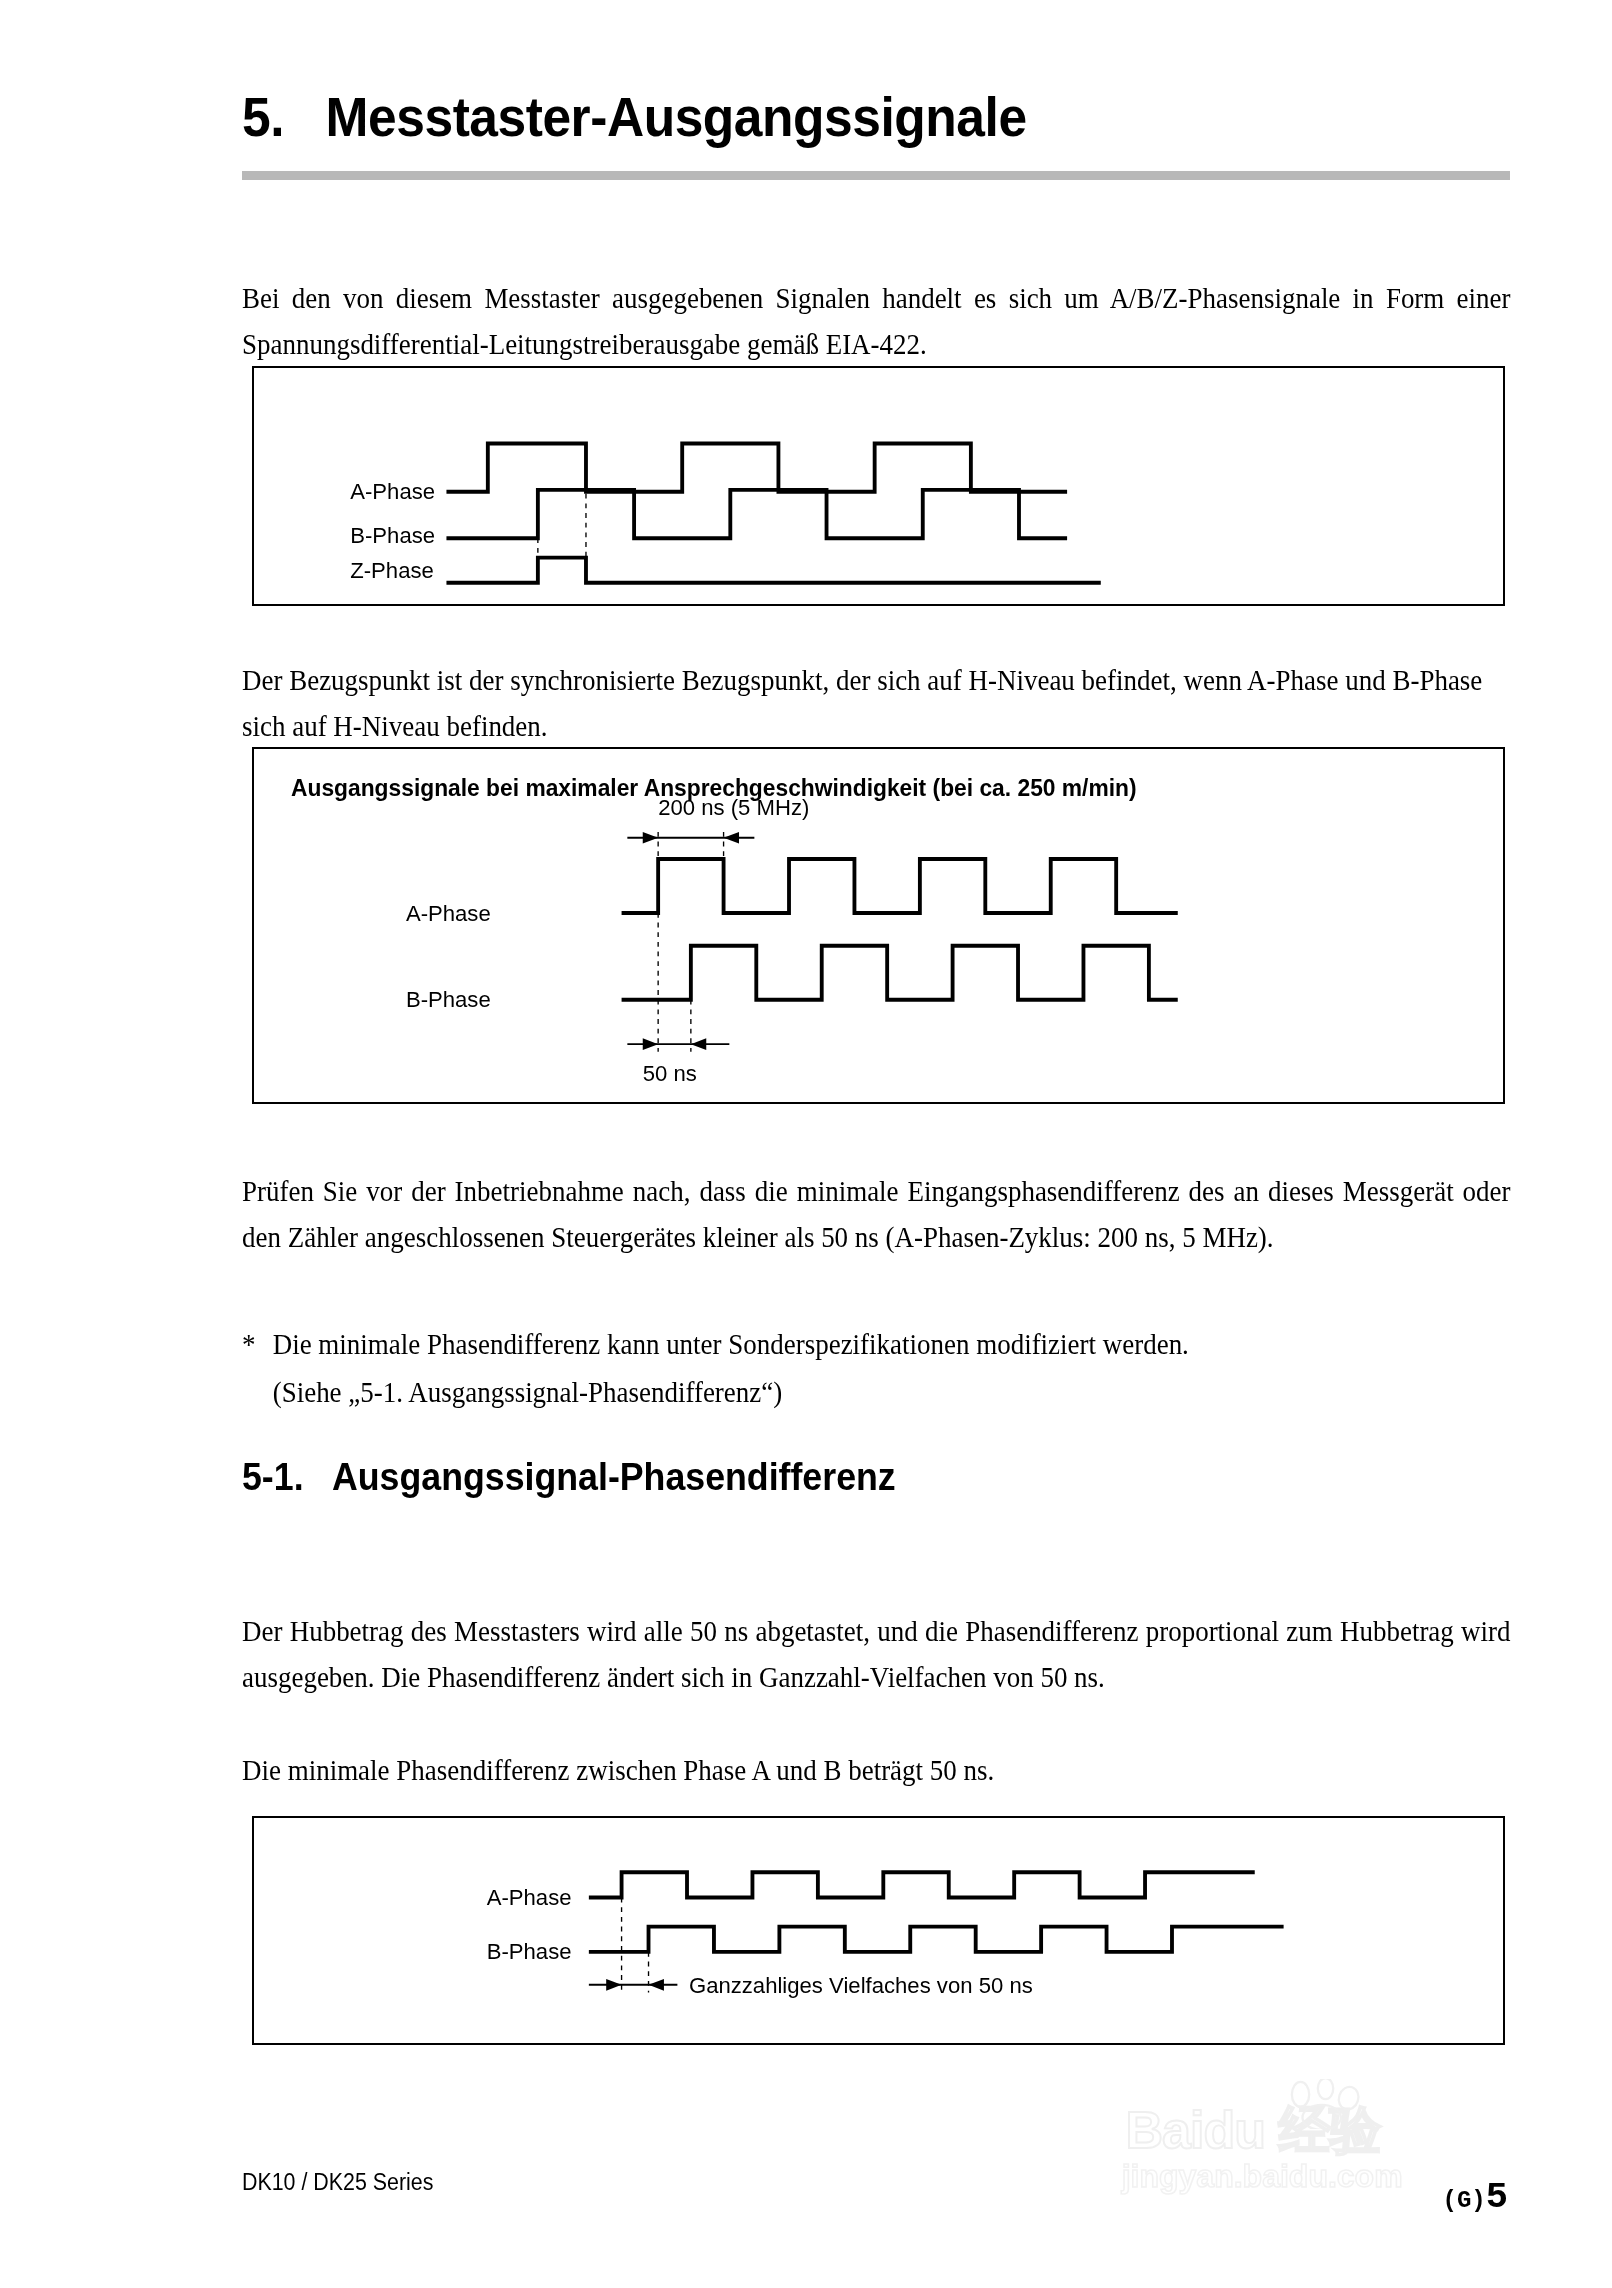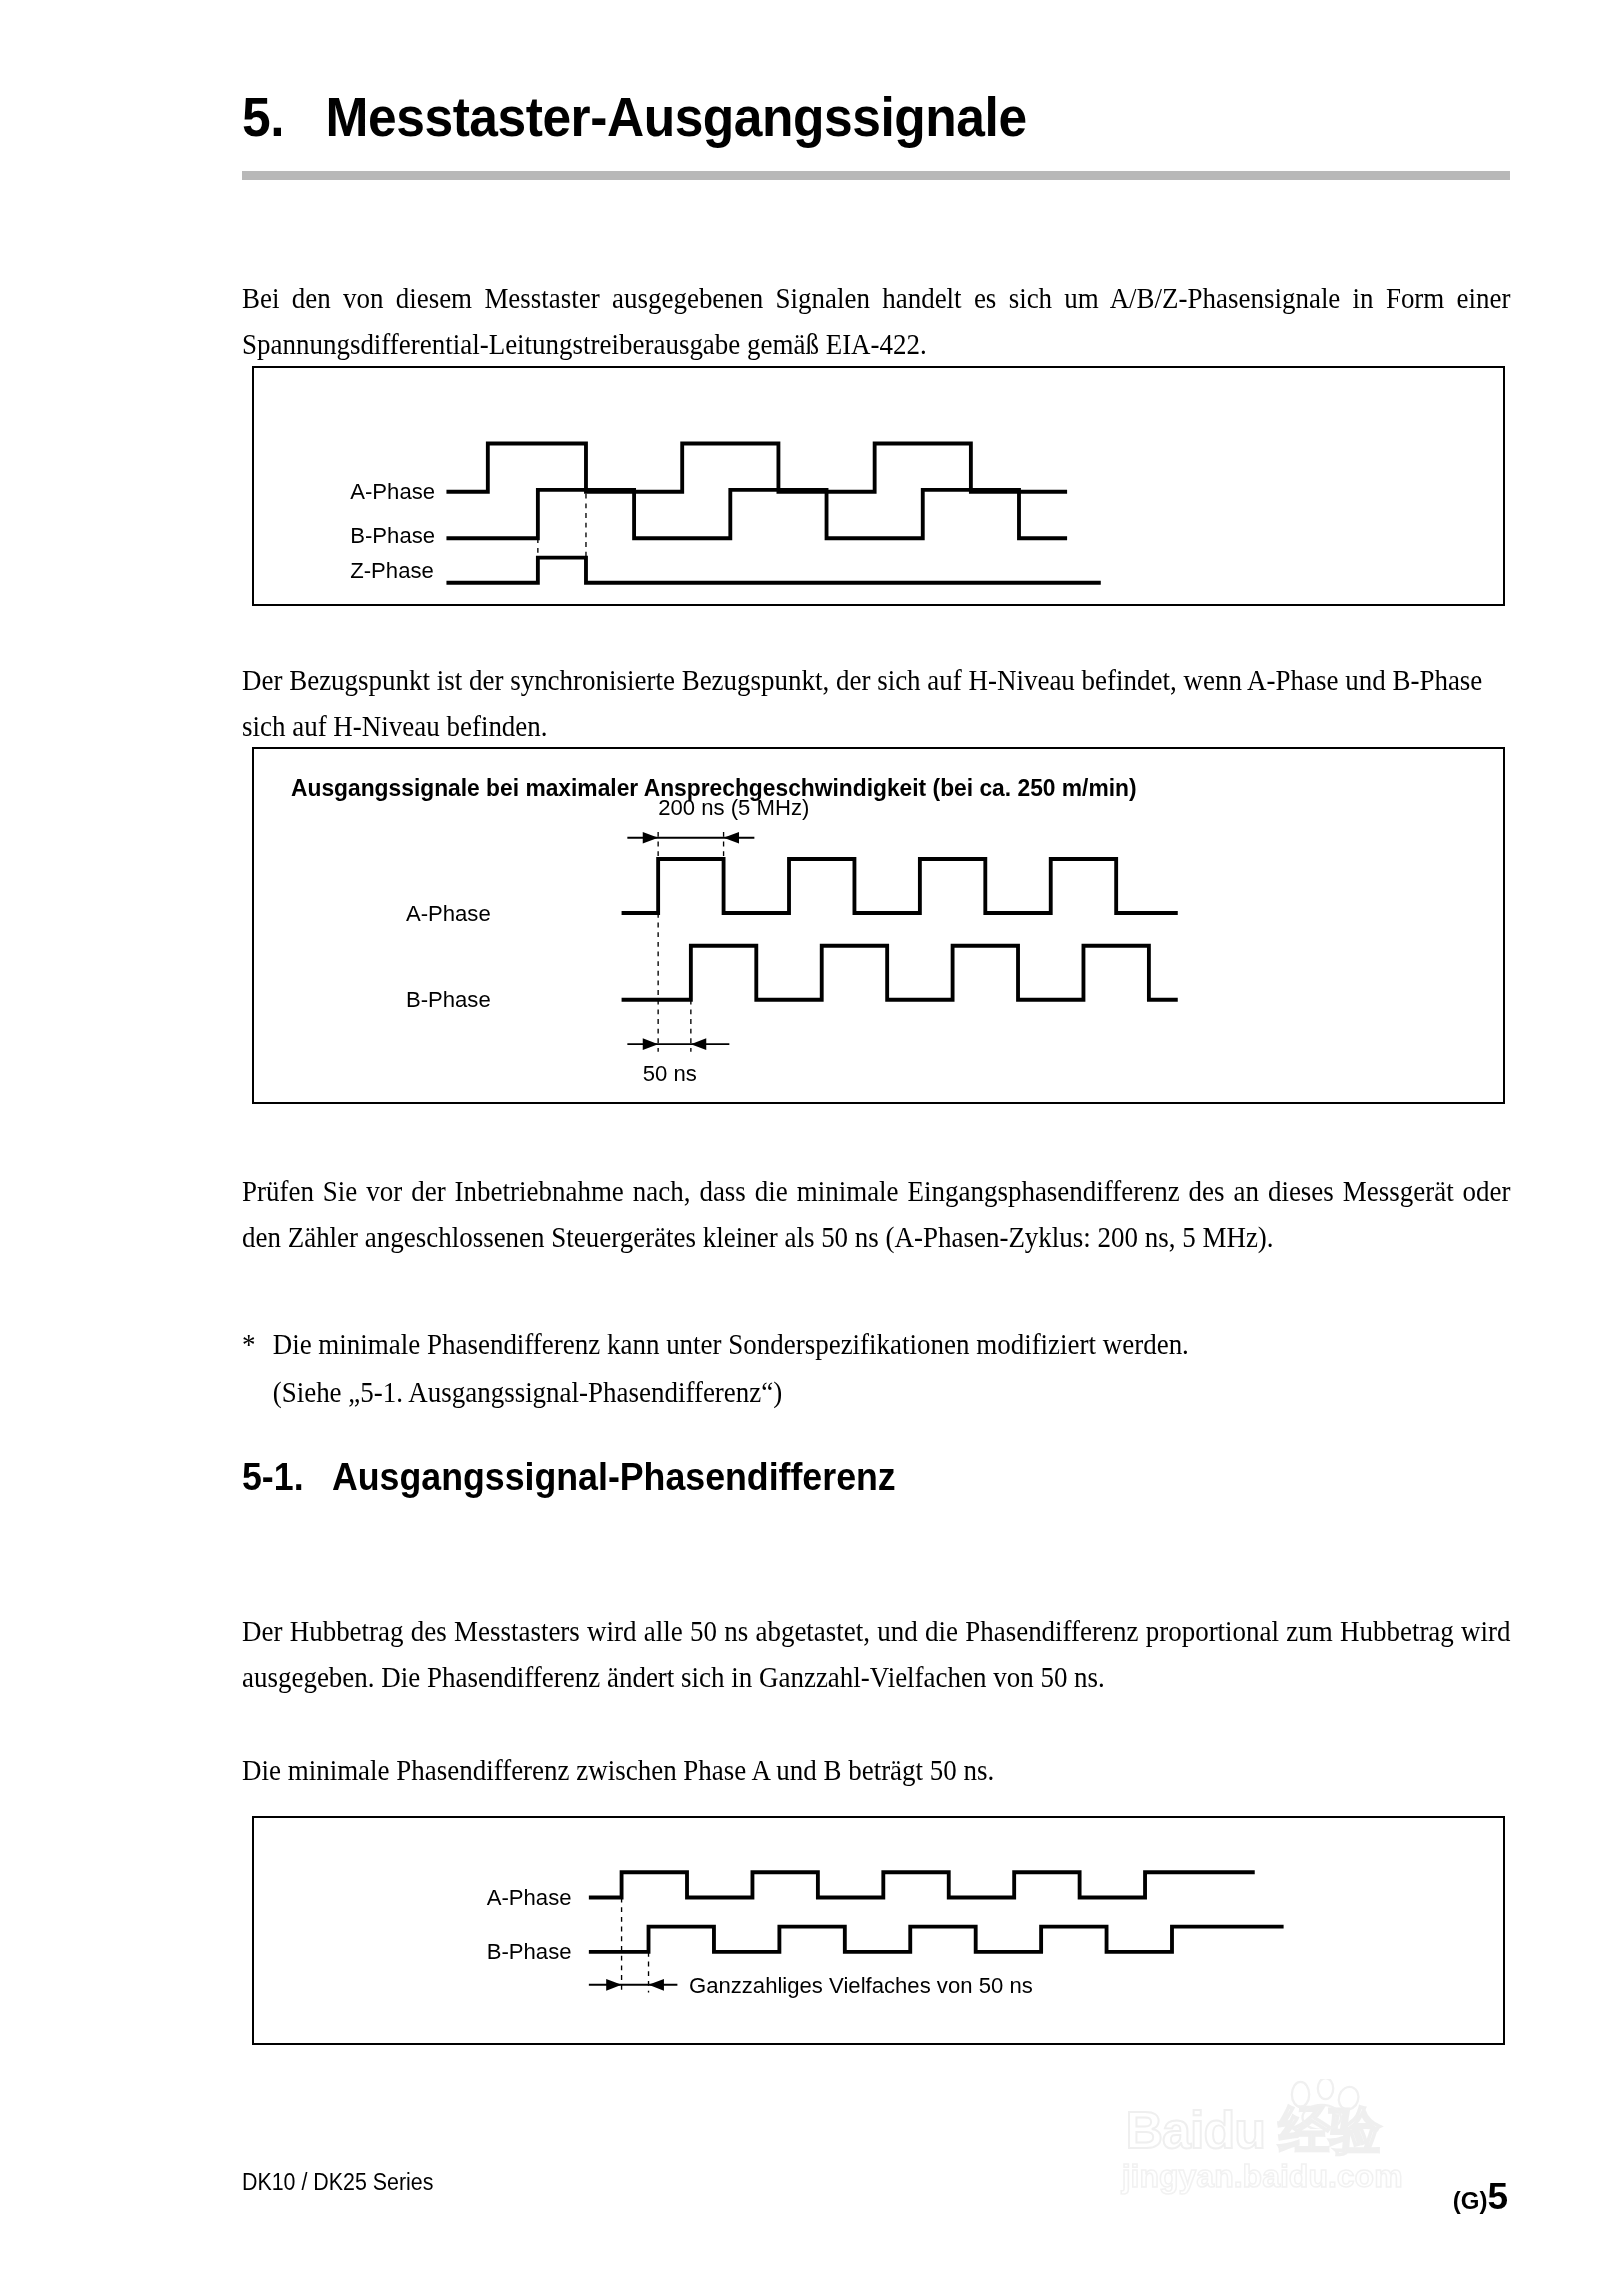--- a/index.html
+++ b/index.html
@@ -186,21 +186,21 @@
     font-family: "Liberation Sans", "DejaVu Sans", sans-serif;
     font-size: 23px;
     white-space: pre;
     transform: scaleX(0.93);
     transform-origin: left top;
   }
   #footer-page {
     position: absolute;
     right: 104px;
     top: 2158px;
-    font-family: Liberation Sans, sans-serif;
+    font-family: Liberation Mono, monospace;
     font-weight: bold;
     white-space: pre;
     text-align: right;
   }
   #footer-page .pg-prefix { font-size: 24px; }
   #footer-page .pg-num { font-size: 37px; }
 
   
   #watermark {
     position: absolute;

